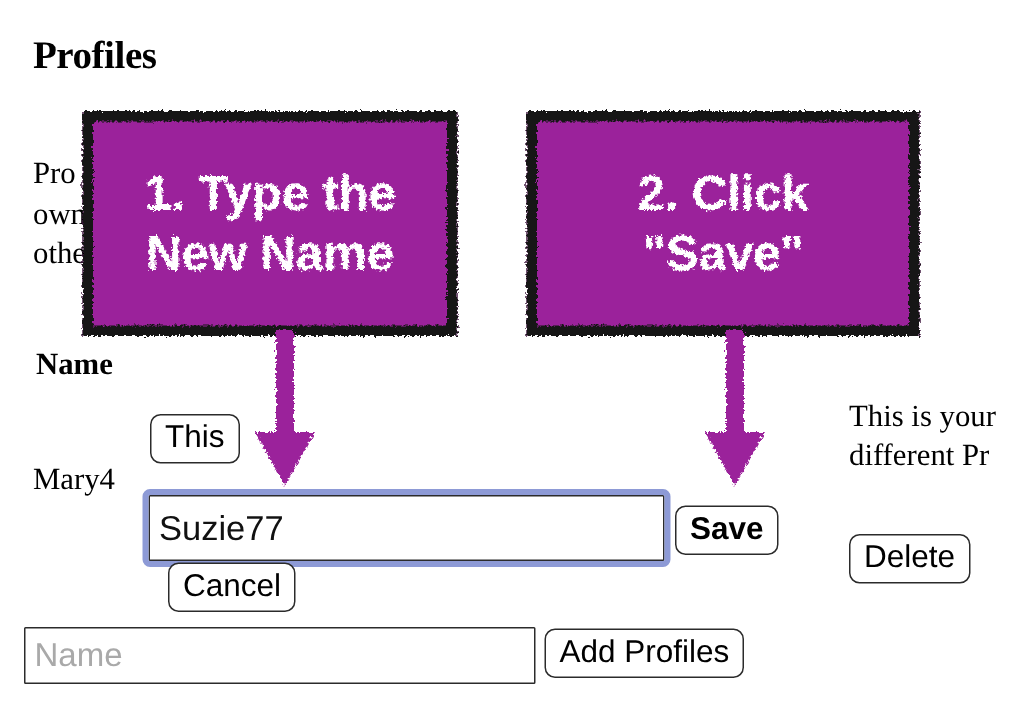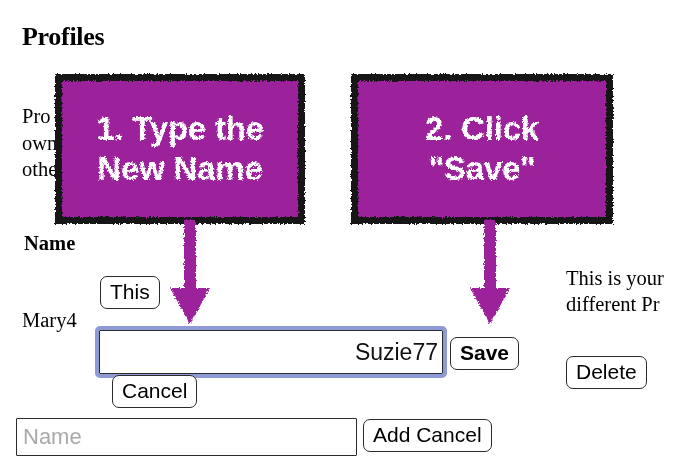--- a/index.html
+++ b/index.html
@@ -106,21 +106,20 @@
     box-sizing: border-box;
     background: #ffffff;
     border: 1px solid #2b2b2b;
     outline: 4px solid #8d9ad6;
     border-radius: 1px;
     font-family: "Liberation Sans", sans-serif;
     font-size: 23px;
     color: #111111;
     padding: 0 4px 0 6px;
     line-height: 42px;
-    text-align: right;
   }
 
   
   .add-input {
     position: absolute;
     left: 16px;
     top: 418px;
     width: 341px;
     height: 38px;
     box-sizing: border-box;
@@ -213,21 +212,21 @@
   <button class="btn btn-save">Save</button>
   <button class="btn btn-cancel">Cancel</button>
   <button class="btn btn-delete">Delete</button>
 
   <div class="side-note">
     <span>This is your</span>
     <span>different Pr</span>
   </div>
 
   <input class="add-input" type="text" placeholder="Name" style="">
-  <button class="btn btn-add">Add Cancel</button>
+  <button class="btn btn-add">Add Profiles</button>
 
   <div class="callout callout-1">
     <span class="callout-line">1. Type the</span>
     <span class="callout-line">New Name</span>
   </div>
 
   <div class="callout callout-2">
     <span class="callout-line">2. Click</span>
     <span class="callout-line">"Save"</span>
   </div>

